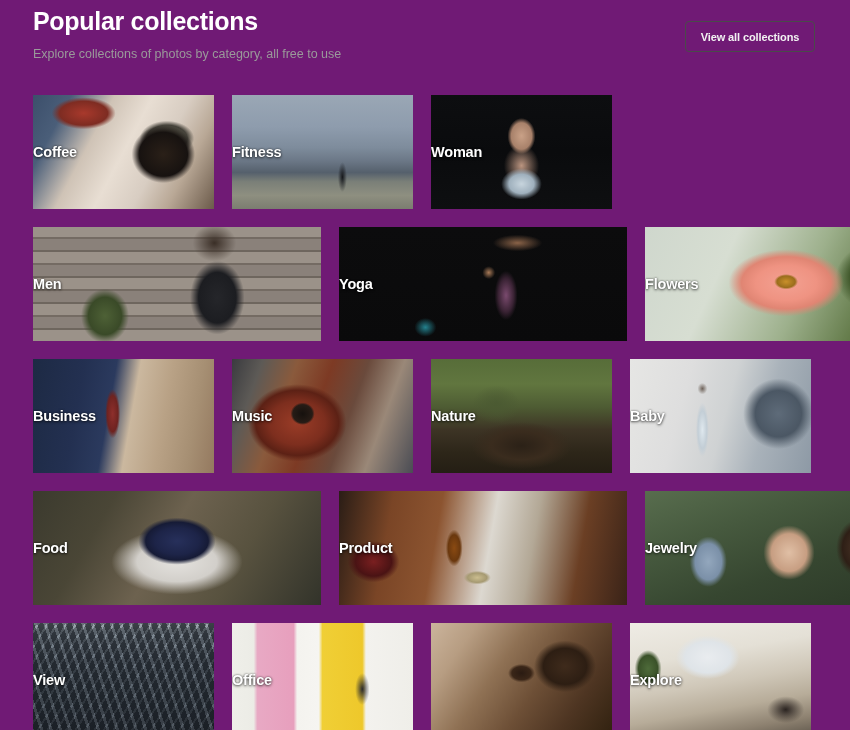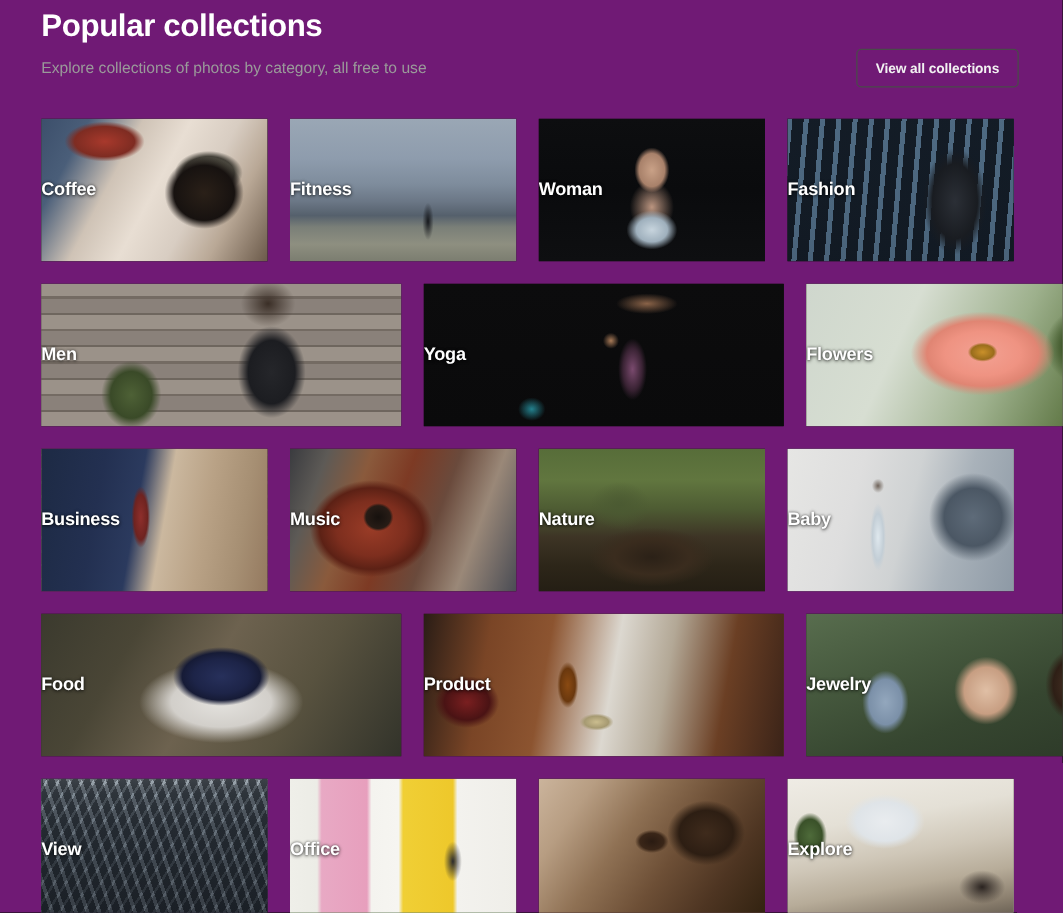--- a/index.html
+++ b/index.html
@@ -18,21 +18,21 @@
   .page-title {
     position: absolute; left: 0; top: 6px;
     font-size: 25px; font-weight: 700; color: #ffffff;
     letter-spacing: -0.3px; line-height: 30px;
   }
   .page-subtitle {
     position: absolute; left: 0; top: 45px;
     font-size: 12.5px; color: #9a9a9a; line-height: 18px;
   }
   .view-all-btn {
-    position: absolute; right: 0; top: 39px;
+    position: absolute; right: 0; top: 21px;
     width: 130px; height: 31px;
     border: 1px solid #4a4a4a; border-radius: 4px;
     background: transparent; color: #f2f2f2;
     font-size: 11px; font-weight: 700;
     font-family: "Liberation Sans", sans-serif;
     display: flex; align-items: center; justify-content: center;
     cursor: pointer; letter-spacing: -0.1px;
   }
 
   
@@ -248,24 +248,20 @@
         <span class="label">Coffee</span>
       </a>
       <a class="card">
         <span class="photo ph-fitness"></span>
         <span class="label">Fitness</span>
       </a>
       <a class="card">
         <span class="photo ph-woman"></span>
         <span class="label">Woman</span>
       </a>
-      <a class="card">
-        <span class="photo ph-fashion"></span>
-        <span class="label">Fashion</span>
-      </a>
     </div>
 
     <div class="row row-3">
       <a class="card">
         <span class="photo ph-men"></span>
         <span class="label">Men</span>
       </a>
       <a class="card">
         <span class="photo ph-yoga"></span>
         <span class="label">Yoga</span>

